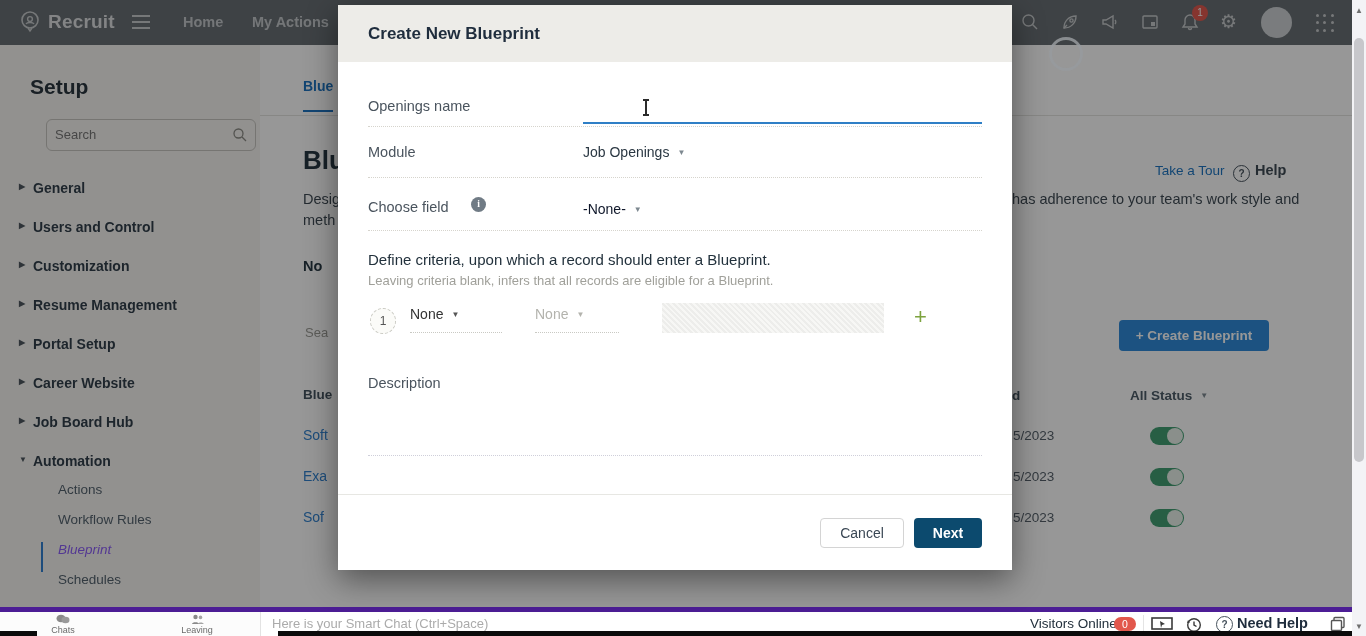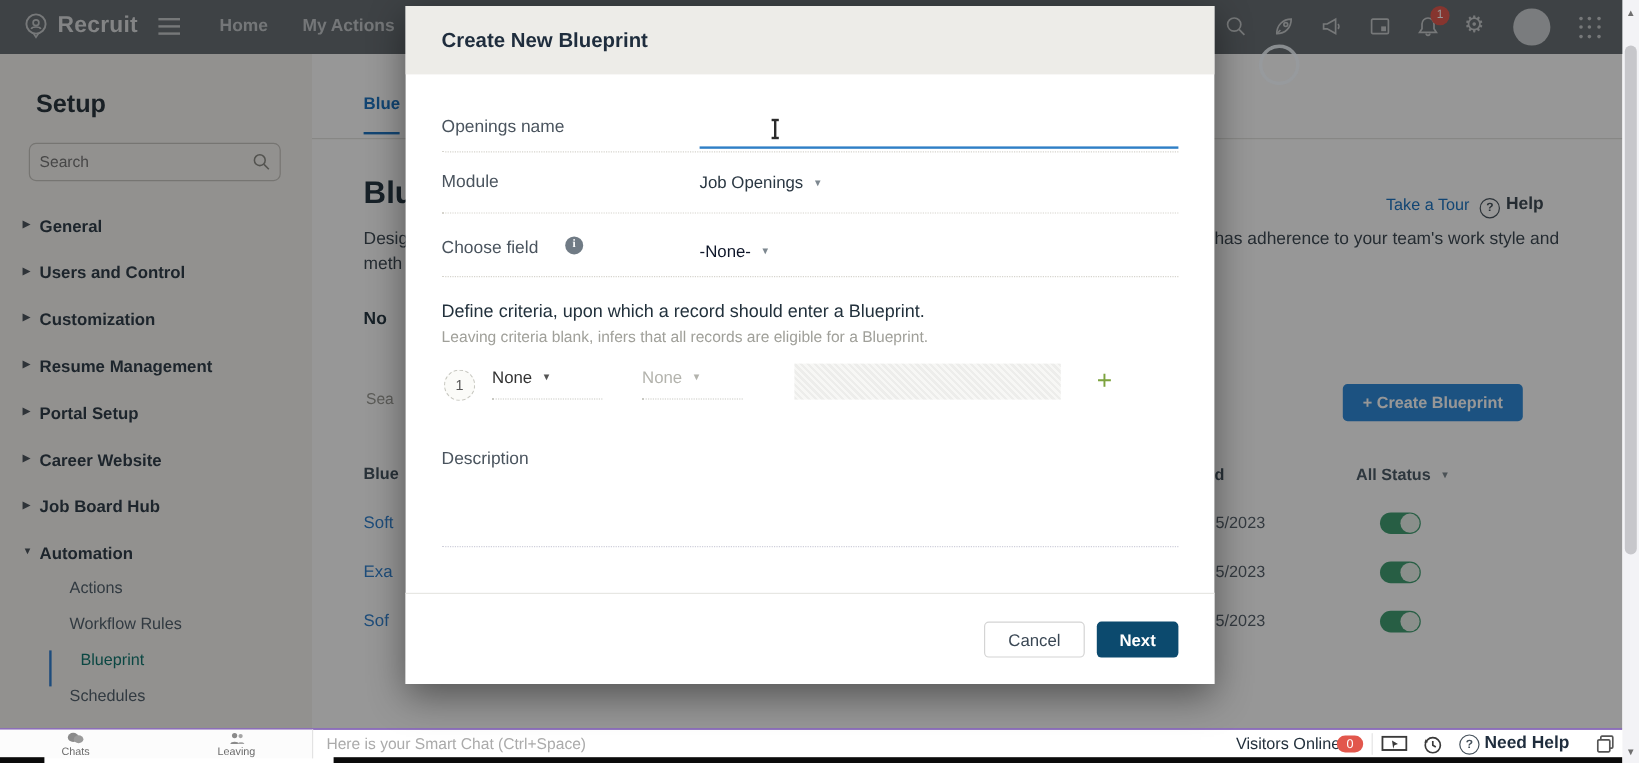--- a/index.html
+++ b/index.html
@@ -20,33 +20,33 @@
          color:#fff;font-size:10px;text-align:center;line-height:16px;z-index:2;}
   .avatar{position:absolute;left:1261px;top:7px;width:31px;height:31px;border-radius:50%;background:#cdd1d4;}
   .gridicon{position:absolute;left:1316px;top:14px;width:19px;height:19px;display:grid;
             grid-template-columns:repeat(3,1fr);gap:3px;}
   .gridicon i{width:3px;height:3px;border-radius:50%;background:#c7cacc;}
 
   
   .sidebar{position:absolute;left:0;top:45px;width:260px;height:562px;background:#f7f5f2;
            border-right:1px solid #e4e2de;z-index:1;}
   .setup-title{position:absolute;left:30px;top:30px;font-size:21px;font-weight:700;color:#26323c;}
-  .side-search{position:absolute;left:24px;top:74px;width:208px;height:30px;border:1px solid #c6c4bf;
+  .side-search{position:absolute;left:46px;top:74px;width:208px;height:30px;border:1px solid #c6c4bf;
                border-radius:6px;background:transparent;}
   .side-search input{border:0;background:transparent;outline:none;width:170px;height:28px;padding:0 8px;
                      font-size:13px;color:#555;font-family:"Liberation Sans",sans-serif;}
   .side-search svg{position:absolute;right:7px;top:7px;}
   .side-list{position:absolute;left:0;top:135px;width:260px;list-style:none;margin:0;padding:0;}
   .side-list li{position:relative;height:39px;padding-left:33px;font-size:14px;font-weight:700;color:#2e3c48;}
   .arr{position:absolute;left:19px;top:2px;font-size:8px;color:#4a545c;}
   .arr-r::after{content:"\25B6";}
   .arr-d::after{content:"\25BC";}
   .sub-list{position:absolute;left:41px;top:437px;list-style:none;margin:0;padding:0;width:200px;}
   .sub-list li{height:30px;padding-left:17px;font-size:13.5px;color:#51606c;}
-  .sub-list li.active{border-left:2px solid #2e7ed1;padding-left:24px;color:#0f766e;}
+  .sub-list li.active{border-left:2px solid #2e7ed1;padding-left:15px;color:#8b5cf6;font-style:italic;}
 
   
   .content{position:absolute;left:260px;top:45px;width:1092px;height:562px;background:#ffffff;z-index:1;}
   .tabstrip{position:absolute;left:0;top:0;width:100%;height:70px;border-bottom:1px solid #e3e3e0;}
   .tab{position:absolute;left:43px;top:33px;padding-bottom:16px;color:#1a73c1;font-size:14px;font-weight:600;
        border-bottom:2px solid #1a73c1;}
   .h1frag{position:absolute;left:43px;top:100px;font-size:26px;font-weight:600;color:#243540;}
   .ptext{position:absolute;font-size:14.5px;color:#3c4852;}
   .linkblue{color:#1a73c1;}
   .qcircle{display:inline-block;width:15px;height:15px;border:1.4px solid #46525c;border-radius:50%;
@@ -96,21 +96,21 @@
   .desc-area{position:absolute;left:30px;right:30px;top:390px;height:60px;border-bottom:1px dotted #cfcfda;}
   .mfoot{position:absolute;left:0;bottom:0;width:100%;height:76px;border-top:1px solid #e7e7e3;background:#fff;
          box-sizing:border-box;display:flex;justify-content:flex-end;align-items:flex-start;
          padding:23px 30px 0 0;gap:10px;}
   .btn{height:30px;border-radius:4px;font-size:14px;font-family:"Liberation Sans",sans-serif;cursor:pointer;}
   .btn-cancel{width:84px;background:#fff;border:1px solid #d4d4d4;color:#3a4754;}
   .btn-next{width:68px;background:#0c4a6e;border:0;color:#fff;font-weight:700;}
 
   
   .bottombar{position:absolute;left:0;top:607px;width:1352px;height:24px;background:#fff;
-             border-top:1px solid #4c1d95;z-index:8;}
+             border-top:5px solid #4c1d95;z-index:8;}
   .bb-left{position:absolute;left:0;top:0;width:260px;height:24px;background:#fcfcfc;border-right:1px solid #e3e3e3;}
   .bb-item{position:absolute;top:0;text-align:center;color:#6b6b6b;font-size:9px;line-height:9px;}
   .bb-item svg{display:block;margin:2px auto 1px auto;}
   .smartchat{position:absolute;left:272px;top:0;line-height:23px;font-size:13px;color:#ababab;}
   .visitors{position:absolute;left:1030px;top:0;line-height:23px;font-size:13.5px;color:#22303c;}
   .pill{position:absolute;left:1114px;top:5px;width:22px;height:14px;border-radius:7px;background:#e2574c;
         color:#fff;font-size:10.5px;text-align:center;line-height:14px;}
   .sep{position:absolute;top:3px;width:1px;height:18px;background:#e4e4e4;}
   .needhelp{position:absolute;left:1237px;top:0;line-height:23px;font-size:14.5px;color:#1f2d3d;font-weight:600;}
   .blackstrip{position:absolute;top:631px;height:5px;background:#0b0b0b;z-index:8;}

